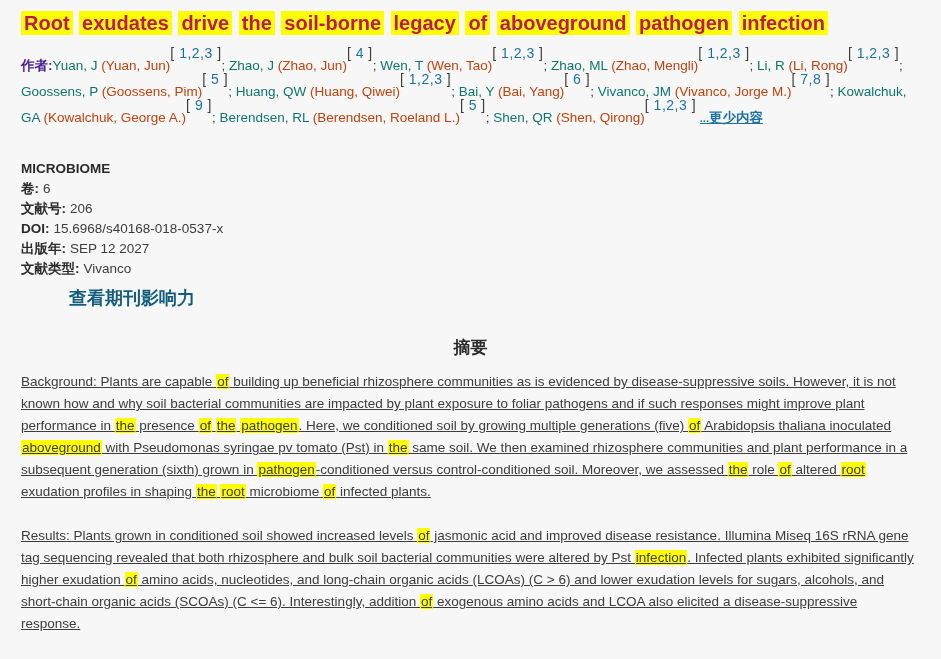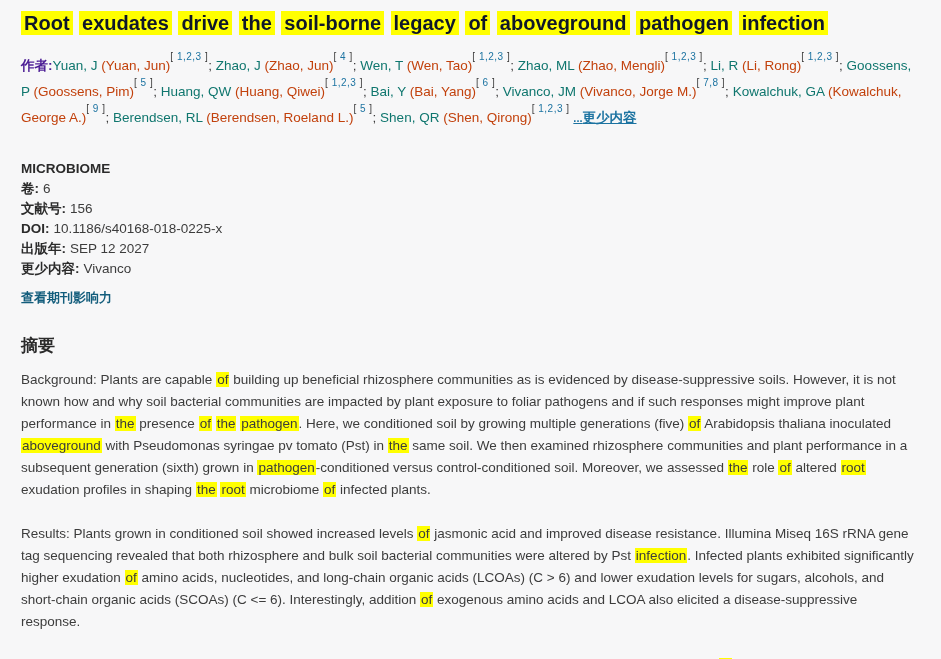--- a/index.html
+++ b/index.html
@@ -8,84 +8,85 @@
     background:#f7f7f8;
     font-family:"Liberation Sans","DejaVu Sans",sans-serif;
     color:#3c3c3c;
     -webkit-font-smoothing:antialiased;
   }
   .container{padding:6px 21px 10px 21px;}
 
   
   h1.title{
     margin:4px 0 16px 0;
-    font-size:20px;line-height:1.35;font-weight:700;color:#0f172a;
+    font-size:20px;line-height:1.35;font-weight:700;color:#be185d;
   }
   h1.title .hl-word{
     background:#ffff00;
     padding:1px 3px;
     margin-right:1px;
   }
 
   
   .authors{
     font-size:13.5px;line-height:26px;margin:0 0 28px 0;color:#3c3c3c;
   }
   .authors .label{font-weight:700;color:#4c1d95;}
   .author-link{color:#0f766e;text-decoration:none;cursor:pointer;}
   .author-full{color:#c2410c;}
   sup.aff{
-    font-size:10px;line-height:0;position:relative;top:-0.45em;
+    font-size:14px;line-height:0;position:relative;top:-0.45em;
     letter-spacing:0.5px;
   }
   sup.aff .bracket{color:#3c3c3c;}
   sup.aff .nums{color:#1c73a1;cursor:pointer;}
   .less-link{color:#1c73a1;text-decoration:underline;cursor:pointer;font-weight:bold;}
   .less-dots{font-size:11px;text-decoration:none;}
 
   
   .journal{font-size:13.5px;line-height:20px;margin:0 0 0 0;}
   .journal-name{font-weight:700;color:#2b2b2b;}
   .field-row .flabel{font-weight:700;color:#2b2b2b;}
   .field-row .fvalue{color:#3c3c3c;margin-left:4px;}
   .impact-link{
     display:inline-block;margin-top:9px;
-    font-size:13px;font-weight:700;color:#135d7c;
-    text-decoration:none;cursor:pointer;
+    font-size:18px;font-weight:700;color:#135d7c;
+    text-decoration:none;cursor:pointer;margin-left:48px;
   }
 
   
   h2.abs-heading{
     margin:26px 0 12px 0;
-    font-size:17px;font-weight:700;color:#2b2b2b;
+    font-size:17px;font-weight:700;color:#2b2b2b;text-align:center;
   }
   .abs-para{
     font-size:13.5px;line-height:22px;color:#3c3c3c;
     margin:0 0 22px 0;
+    text-decoration:underline;
   }
   .abs-para:last-child{margin-bottom:0;}
   mark.term{background:#ffff00;color:#3c3c3c;padding:0 1px;}
 </style>
 </head>
 <body>
 
 <div class="container">
 
   <h1 class="title" id="article-title"><span class="hl-word">Root</span> <span class="hl-word">exudates</span> <span class="hl-word">drive</span> <span class="hl-word">the</span> <span class="hl-word">soil-borne</span> <span class="hl-word">legacy</span> <span class="hl-word">of</span> <span class="hl-word">aboveground</span> <span class="hl-word">pathogen</span> <span class="hl-word">infection</span></h1>
 
   <p class="authors" id="authors-line"><span class="label">作者:</span><a class="author-link">Yuan, J</a><span class="author-full"> (Yuan, Jun)</span><sup class="aff"><span class="bracket">[ </span><span class="nums">1,2,3</span><span class="bracket"> ]</span></sup>; <a class="author-link">Zhao, J</a><span class="author-full"> (Zhao, Jun)</span><sup class="aff"><span class="bracket">[ </span><span class="nums">4</span><span class="bracket"> ]</span></sup>; <a class="author-link">Wen, T</a><span class="author-full"> (Wen, Tao)</span><sup class="aff"><span class="bracket">[ </span><span class="nums">1,2,3</span><span class="bracket"> ]</span></sup>; <a class="author-link">Zhao, ML</a><span class="author-full"> (Zhao, Mengli)</span><sup class="aff"><span class="bracket">[ </span><span class="nums">1,2,3</span><span class="bracket"> ]</span></sup>; <a class="author-link">Li, R</a><span class="author-full"> (Li, Rong)</span><sup class="aff"><span class="bracket">[ </span><span class="nums">1,2,3</span><span class="bracket"> ]</span></sup>; <a class="author-link">Goossens, P</a><span class="author-full"> (Goossens, Pim)</span><sup class="aff"><span class="bracket">[ </span><span class="nums">5</span><span class="bracket"> ]</span></sup>; <a class="author-link">Huang, QW</a><span class="author-full"> (Huang, Qiwei)</span><sup class="aff"><span class="bracket">[ </span><span class="nums">1,2,3</span><span class="bracket"> ]</span></sup>; <a class="author-link">Bai, Y</a><span class="author-full"> (Bai, Yang)</span><sup class="aff"><span class="bracket">[ </span><span class="nums">6</span><span class="bracket"> ]</span></sup>; <a class="author-link">Vivanco, JM</a><span class="author-full"> (Vivanco, Jorge M.)</span><sup class="aff"><span class="bracket">[ </span><span class="nums">7,8</span><span class="bracket"> ]</span></sup>; <a class="author-link">Kowalchuk, GA</a><span class="author-full"> (Kowalchuk, George A.)</span><sup class="aff"><span class="bracket">[ </span><span class="nums">9</span><span class="bracket"> ]</span></sup>; <a class="author-link">Berendsen, RL</a><span class="author-full"> (Berendsen, Roeland L.)</span><sup class="aff"><span class="bracket">[ </span><span class="nums">5</span><span class="bracket"> ]</span></sup>; <a class="author-link">Shen, QR</a><span class="author-full"> (Shen, Qirong)</span><sup class="aff"><span class="bracket">[ </span><span class="nums">1,2,3</span><span class="bracket"> ]</span></sup> <a class="less-link"><span class="less-dots">...</span>更少内容</a></p>
 
   <div class="journal">
     <div class="journal-name">MICROBIOME</div>
     <div id="journal-fields">
         <div class="field-row"><span class="flabel">卷:</span><span class="fvalue">6</span></div>
-        <div class="field-row"><span class="flabel">文献号:</span><span class="fvalue">156</span></div>
-        <div class="field-row"><span class="flabel">DOI:</span><span class="fvalue">10.1186/s40168-018-0225-x</span></div>
+        <div class="field-row"><span class="flabel">文献号:</span><span class="fvalue">206</span></div>
+        <div class="field-row"><span class="flabel">DOI:</span><span class="fvalue">15.6968/s40168-018-0537-x</span></div>
         <div class="field-row"><span class="flabel">出版年:</span><span class="fvalue">SEP 12 2027</span></div>
-        <div class="field-row"><span class="flabel">更少内容:</span><span class="fvalue">Vivanco</span></div>
+        <div class="field-row"><span class="flabel">文献类型:</span><span class="fvalue">Vivanco</span></div>
       </div>
     <a class="impact-link">查看期刊影响力</a>
   </div>
 
   <div>
     <h2 class="abs-heading">摘要</h2>
     <div id="abstract-body">
         <p class="abs-para">Background: Plants are capable <mark class="term">of</mark> building up beneficial rhizosphere communities as is evidenced by disease-suppressive soils. However, it is not known how and why soil bacterial communities are impacted by plant exposure to foliar pathogens and if such responses might improve plant performance in <mark class="term">the</mark> presence <mark class="term">of</mark> <mark class="term">the</mark> <mark class="term">pathogen</mark>. Here, we conditioned soil by growing multiple generations (five) <mark class="term">of</mark> Arabidopsis thaliana inoculated <mark class="term">aboveground</mark> with Pseudomonas syringae pv tomato (Pst) in <mark class="term">the</mark> same soil. We then examined rhizosphere communities and plant performance in a subsequent generation (sixth) grown in <mark class="term">pathogen</mark>-conditioned versus control-conditioned soil. Moreover, we assessed <mark class="term">the</mark> role <mark class="term">of</mark> altered <mark class="term">root</mark> exudation profiles in shaping <mark class="term">the</mark> <mark class="term">root</mark> microbiome <mark class="term">of</mark> infected plants.</p>
         <p class="abs-para">Results: Plants grown in conditioned soil showed increased levels <mark class="term">of</mark> jasmonic acid and improved disease resistance. Illumina Miseq 16S rRNA gene tag sequencing revealed that both rhizosphere and bulk soil bacterial communities were altered by Pst <mark class="term">infection</mark>. Infected plants exhibited significantly higher exudation <mark class="term">of</mark> amino acids, nucleotides, and long-chain organic acids (LCOAs) (C &gt; 6) and lower exudation levels for sugars, alcohols, and short-chain organic acids (SCOAs) (C &lt;= 6). Interestingly, addition <mark class="term">of</mark> exogenous amino acids and LCOA also elicited a disease-suppressive response.</p>
         <p class="abs-para">Conclusion: Collectively, our data suggest that plants can recruit beneficial rhizosphere communities via modification <mark class="term">of</mark> plant exudation patterns in response to exposure to  pathogens to  benefit  subsequent plant generations.</p>

